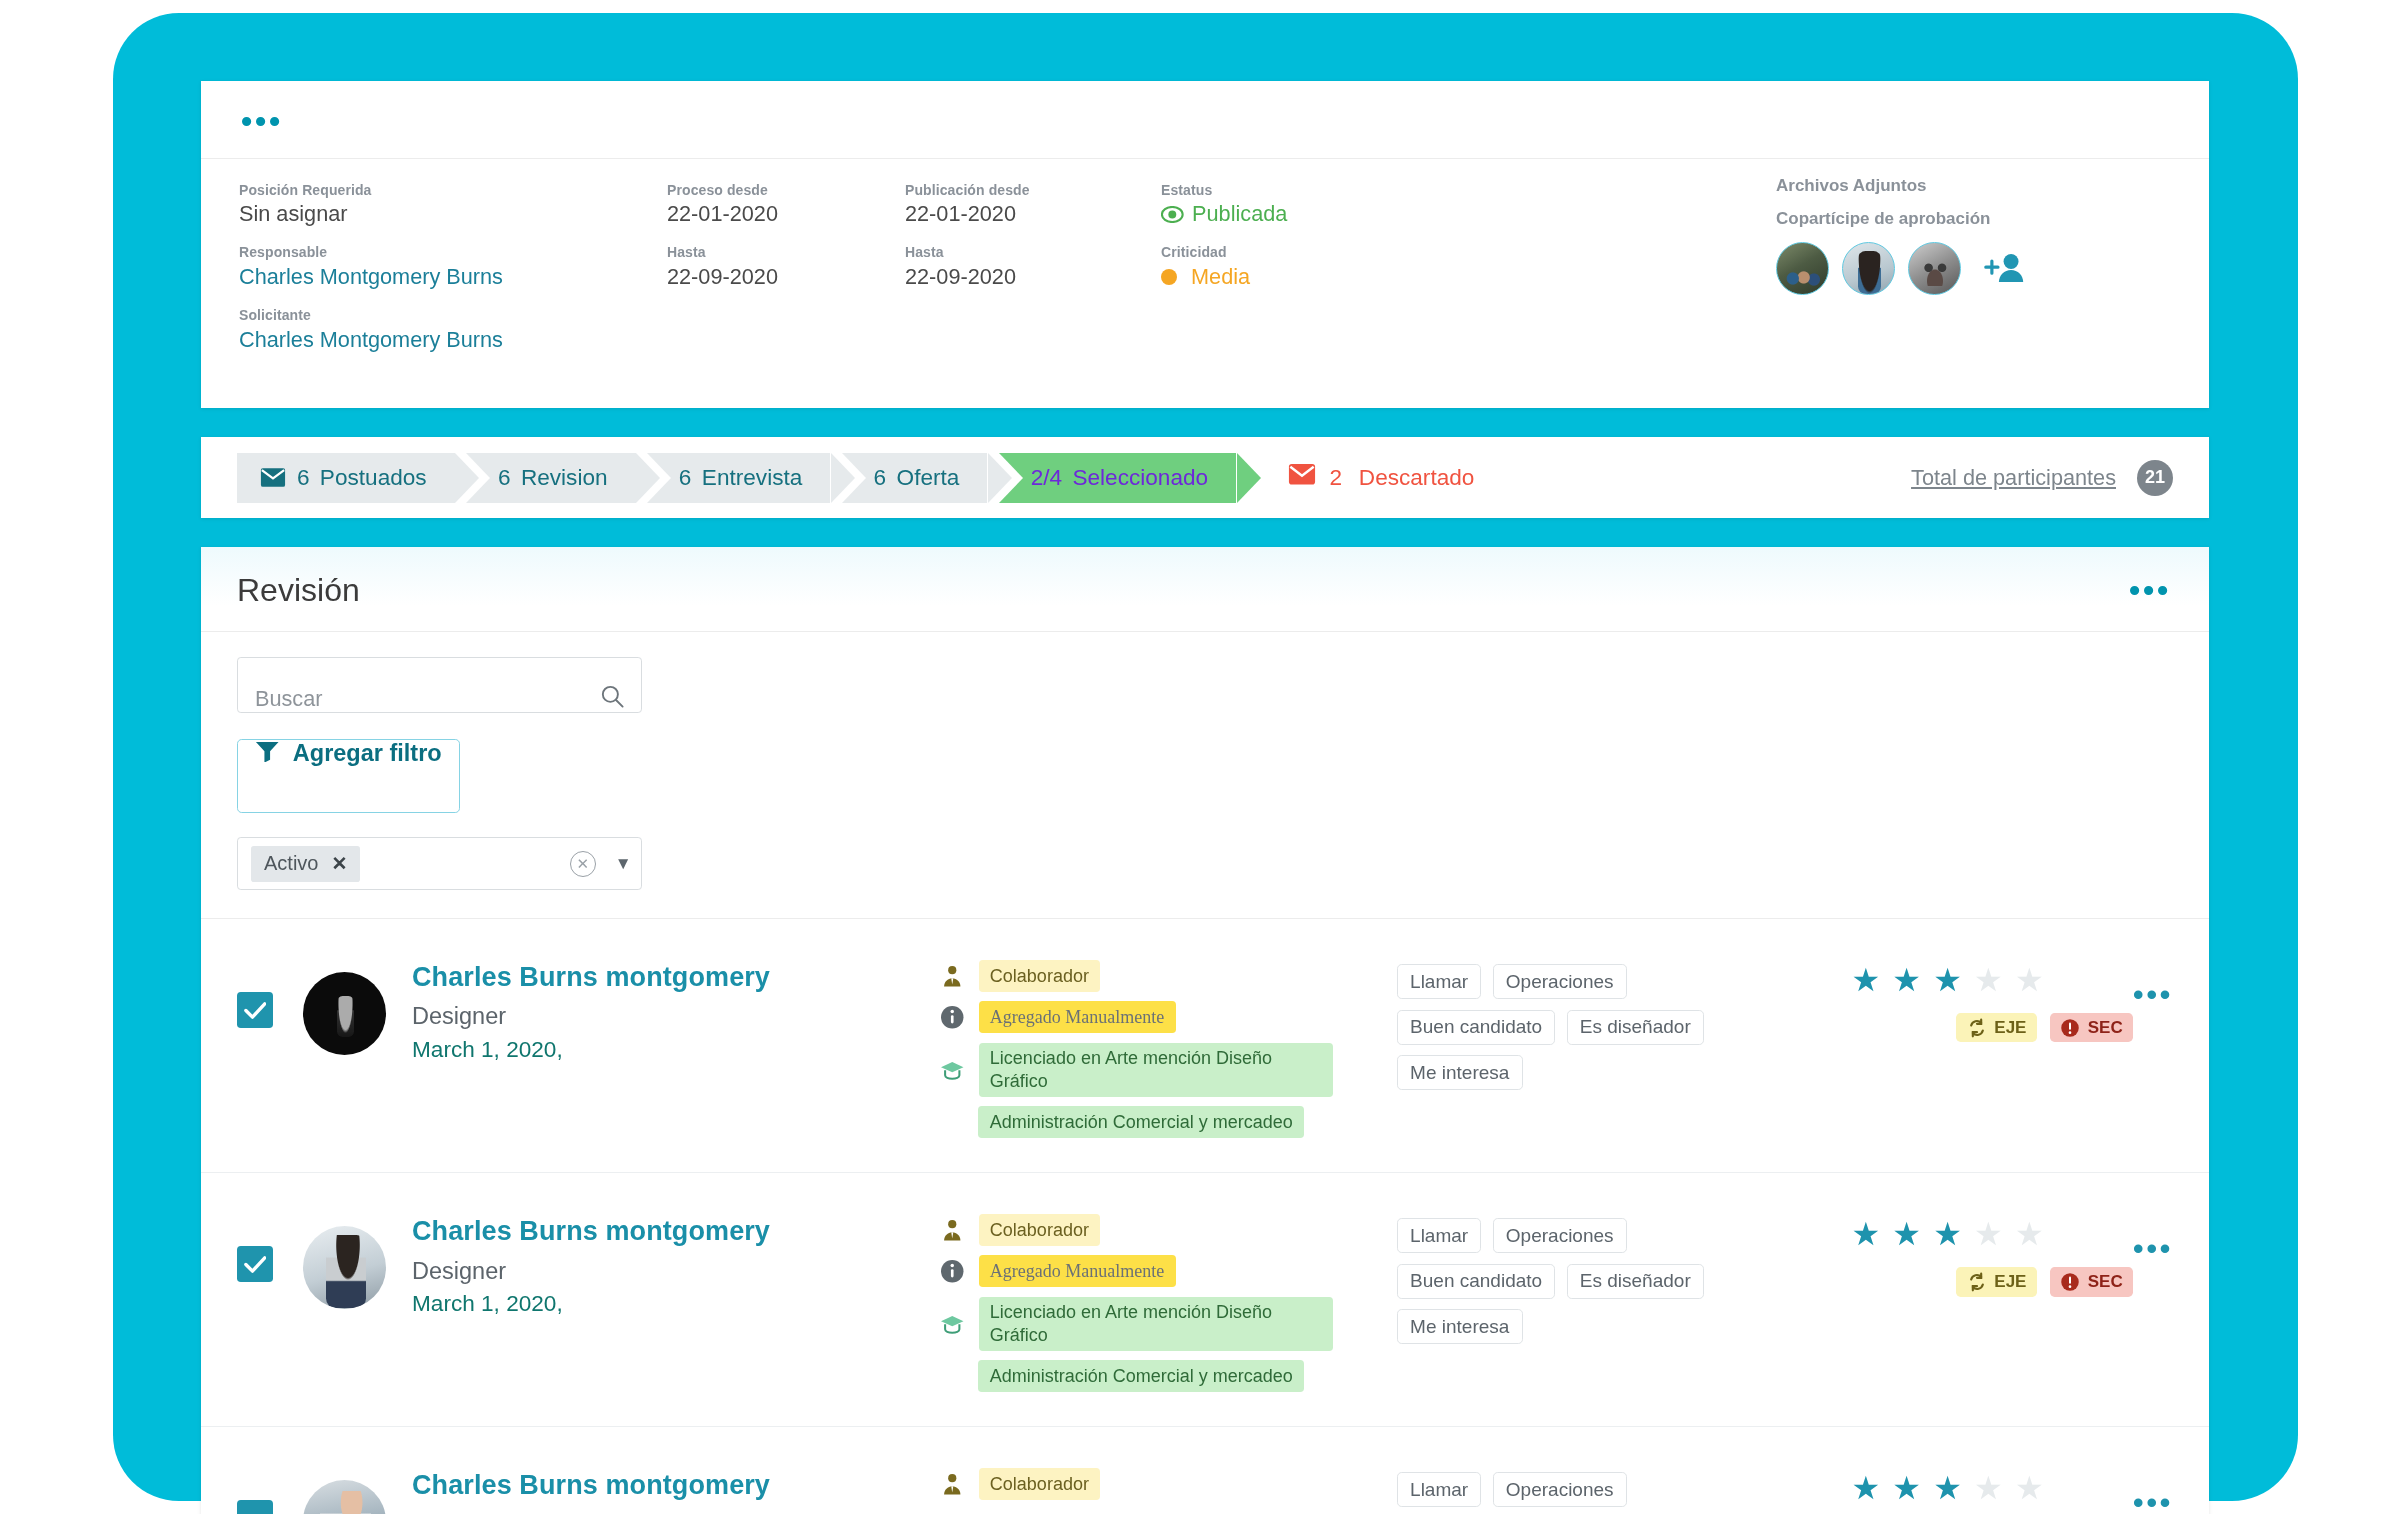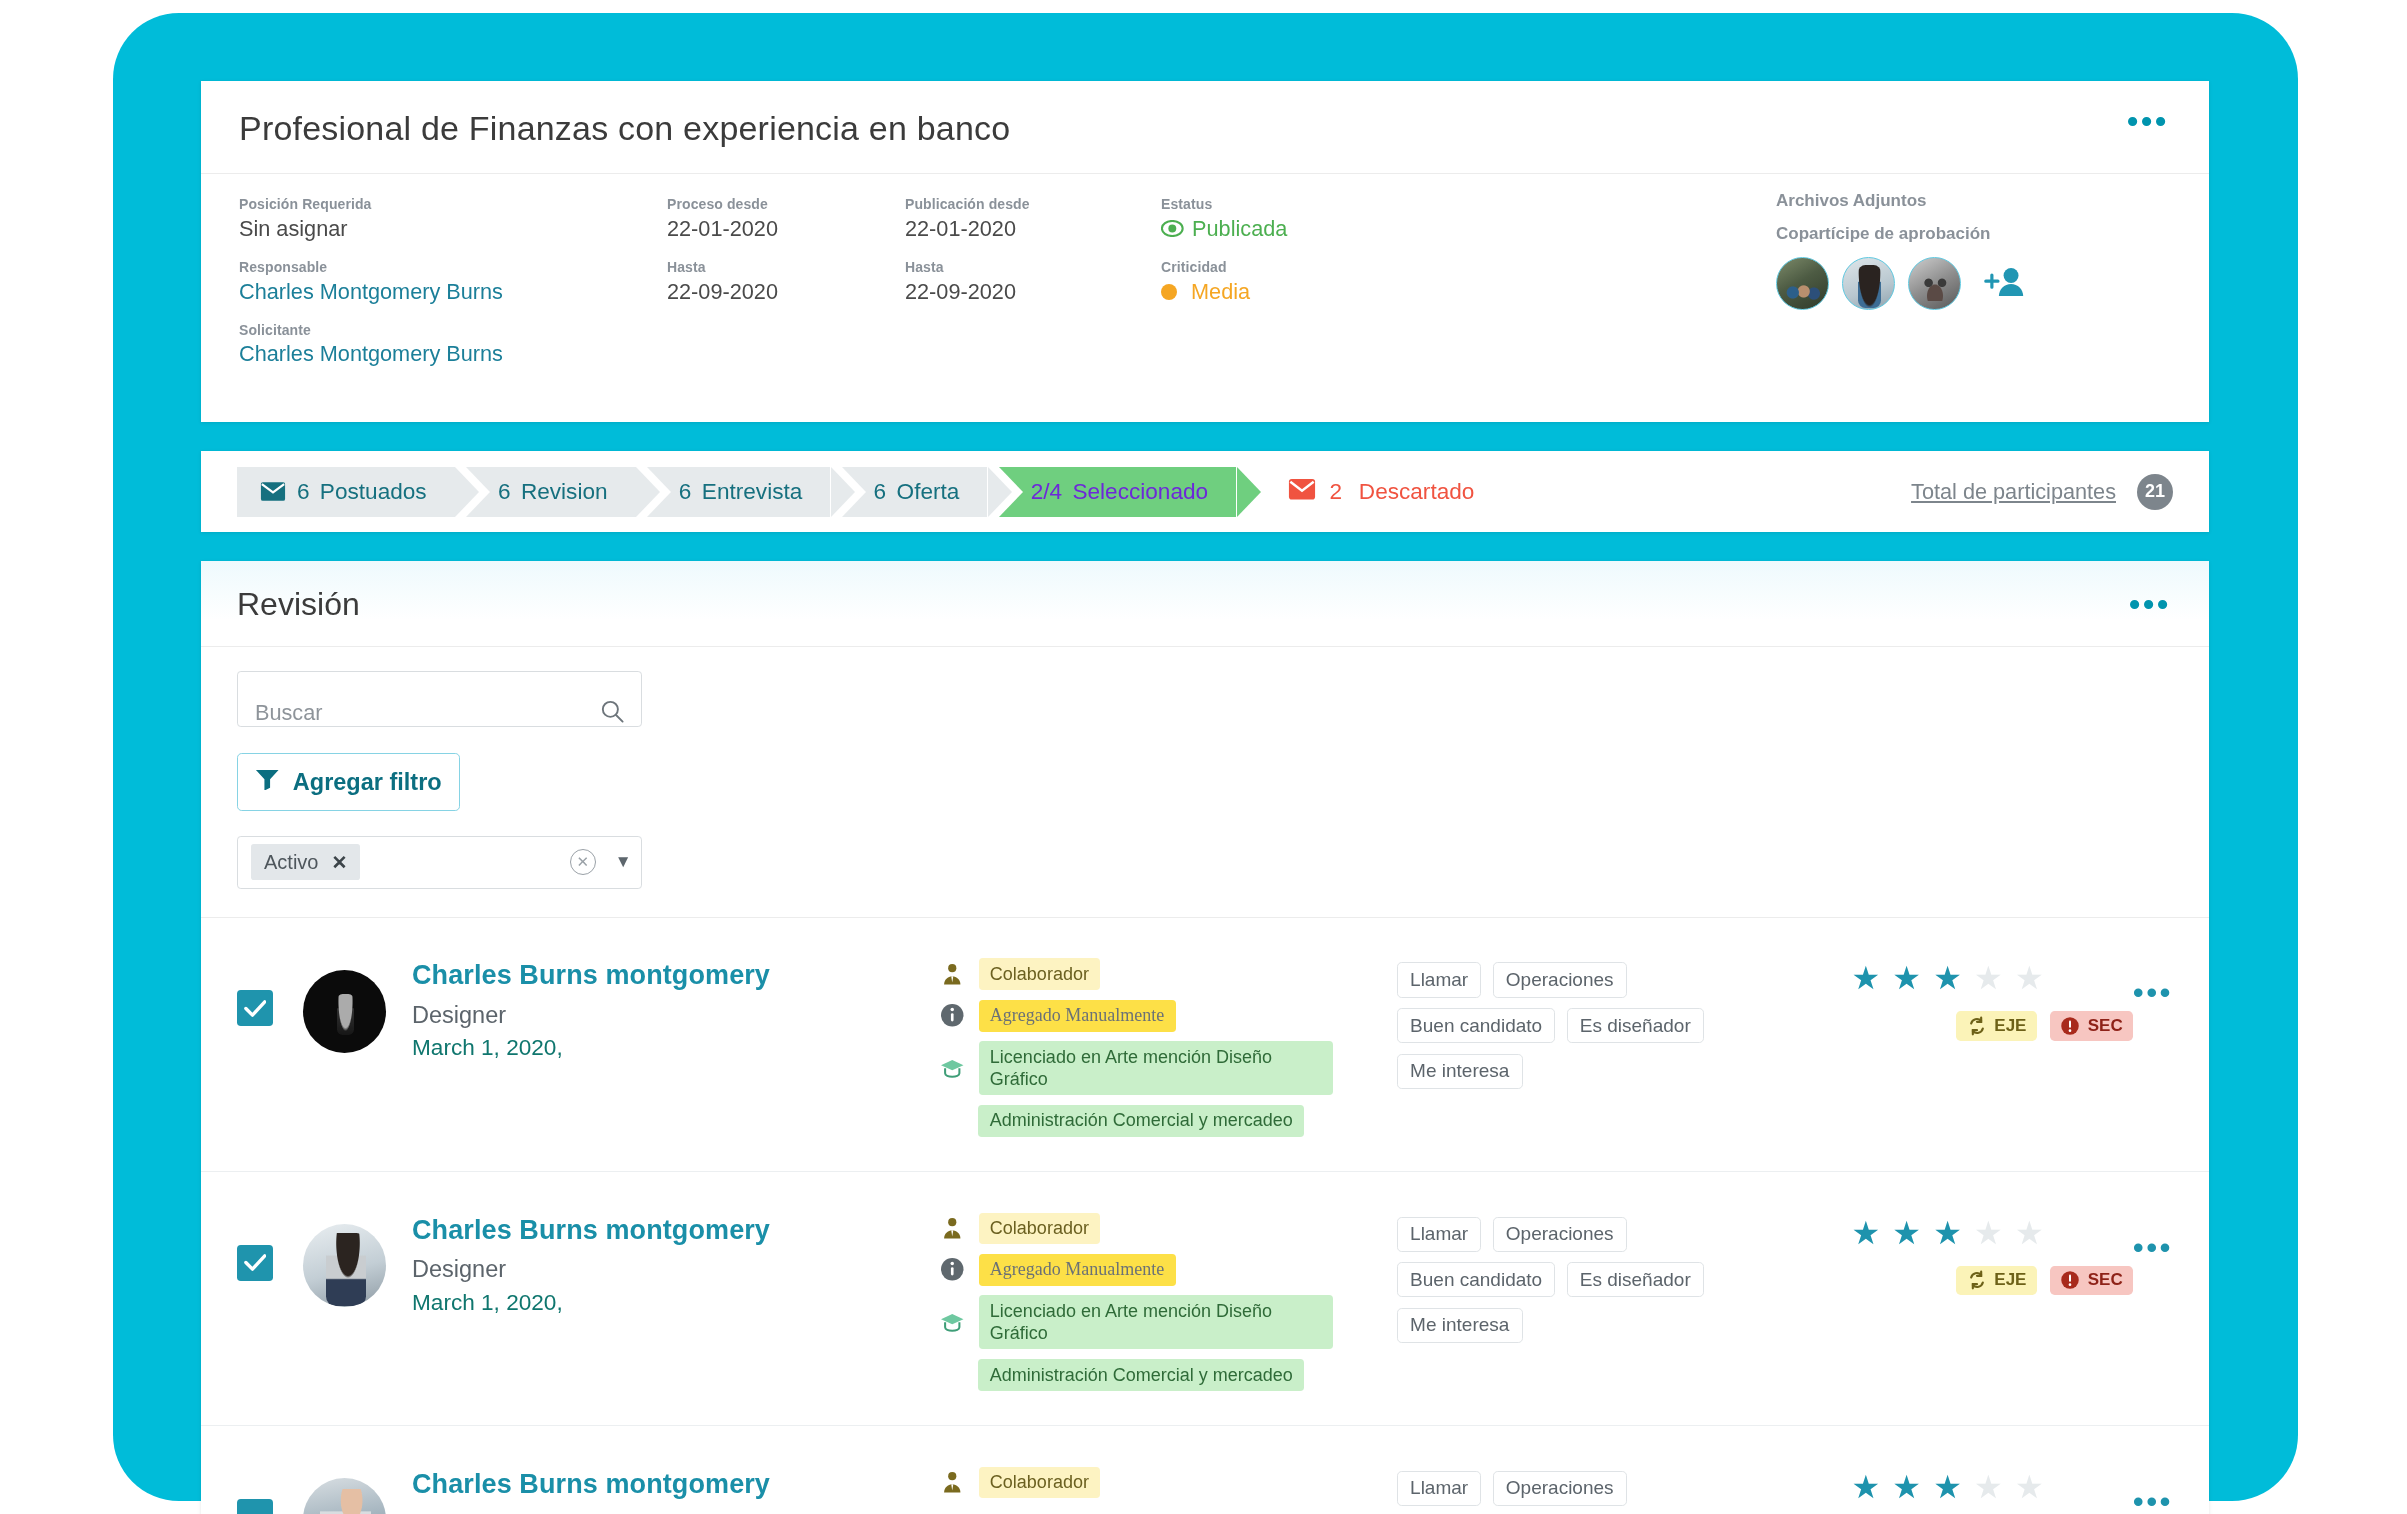--- a/index.html
+++ b/index.html
@@ -176,24 +176,24 @@
     padding: 0 17px; background: #fff;
   }
   .search-input {
     border: 0; outline: 0; flex: 1; font-size: 21.7px; color: #555;
     font-family: "Liberation Sans", sans-serif; background: transparent;
   }
   .search-input::placeholder { color: #8e949a; }
 
   .filter-zone { padding: 26px 36px 0 36px; }
   .filter-btn {
-    width: 223px; height: 58px; border: 0.9px solid #86d3e4;
+    width: 223px; height: 74px; border: 0.9px solid #86d3e4;
     border-radius: 4.7px; background: #fff; color: #0b6e80;
     font-size: 23.5px; font-weight: 700; cursor: pointer;
-    display: flex; align-items: center; justify-content: center; gap: 13px;
+    display: flex; justify-content: center; gap: 13px;
     font-family: "Liberation Sans", sans-serif;
   }
   .chip-row {
     margin-top: 24.5px; width: 405px; height: 53px;
     border: 0.9px solid #d9dde0; border-radius: 3.8px;
     display: flex; align-items: center; padding: 0 9.4px 0 13px;
     background: #fff;
   }
   .chip {
     background: #e3e7ea; border-radius: 2.8px; height: 36px;
@@ -289,21 +289,20 @@
 </head>
 <body>
 
 <div id="root">
   <div class="backdrop"></div>
 
   <div class="cards">
 
     <div class="card job-card">
       <div class="job-title-row">
-        <div class="job-title">Profesional de Finanzas con experiencia en banco</div>
         <div class="dots-btn">•••</div>
       </div>
 
       <div class="job-meta">
         <div class="meta-col c1">
           <div class="meta-label">Posición Requerida</div>
           <div class="meta-value">Sin asignar</div>
           <div class="meta-label">Responsable</div>
           <div class="meta-value link">Charles Montgomery Burns</div>
           <div class="meta-label">Solicitante</div>

